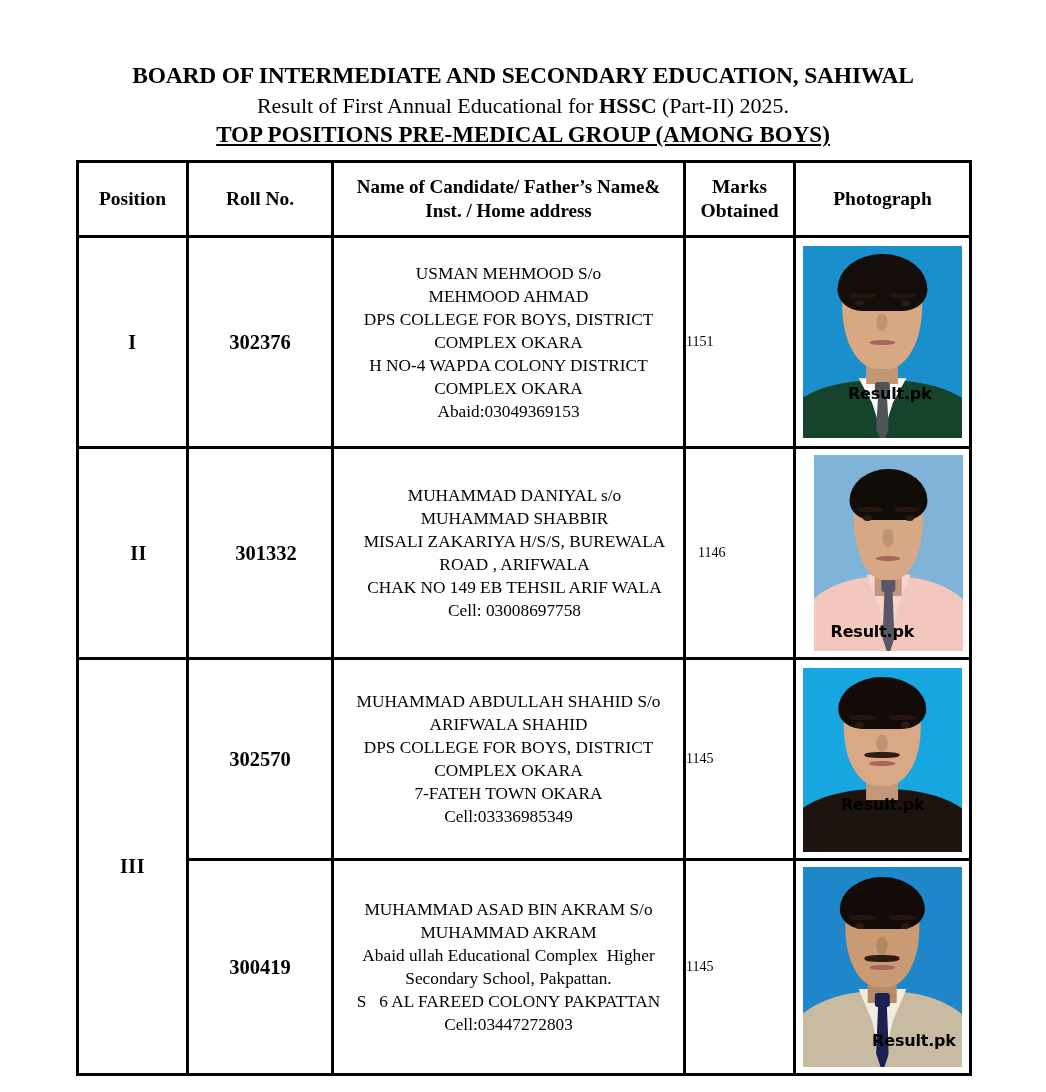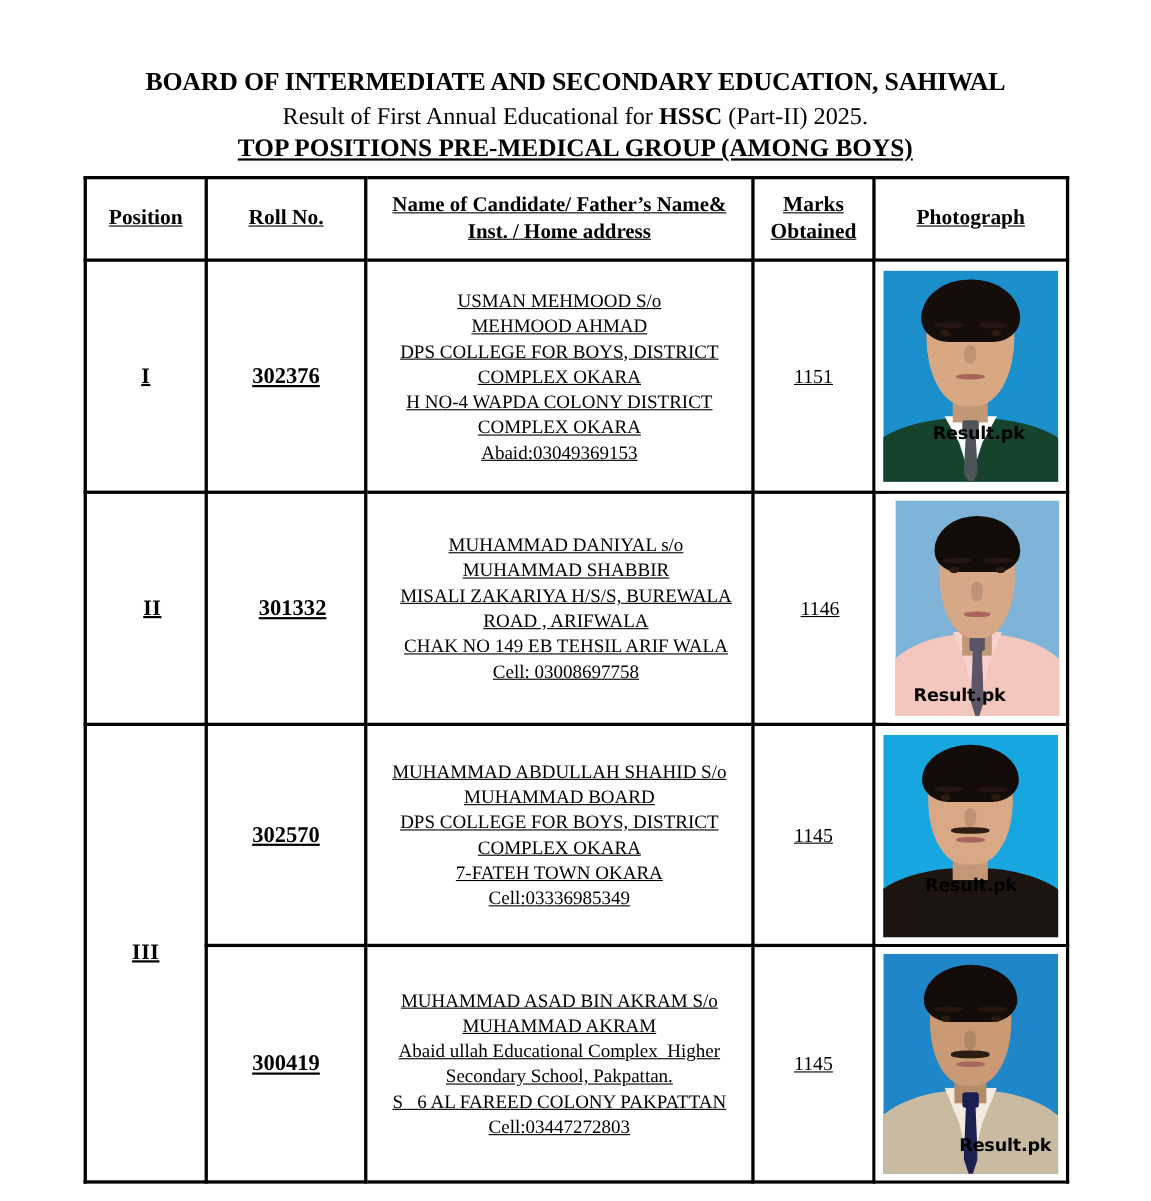--- a/index.html
+++ b/index.html
@@ -57,21 +57,20 @@
     position: absolute;
     left: 76px;
     top: 160px;
     width: 896px;
   }
   table.result-table {
     border-collapse: collapse;
     width: 896px;
     table-layout: fixed;
     border: 3px solid #14b8a6;
-    text-decoration: underline;
   }
   table.result-table td,
   table.result-table th {
     border: 3px solid #000;
     padding: 0;
     vertical-align: middle;
     background: #ffffff;
   }
   
   col.c-position   { width: 110px; }
@@ -108,22 +107,22 @@
   }
   td.cell-name {
     text-align: center;
     font-size: 17.3px;
     line-height: 1.33;
     padding: 6px 6px 6px 6px;
     vertical-align: top;
   }
   td.cell-name .nm-line { display: block; white-space: pre; }
   td.cell-marks {
-    text-align: center;
-    font-size: 18px;
+    text-align: left;
+    font-size: 14px;
     padding-top: 8px;
   }
   td.cell-photo {
     padding: 0;
     vertical-align: top;
     margin-top: 40px;
   }
 
   
   tr.row-1 td { height: 208px; }
@@ -334,21 +333,21 @@
                 <div class="watermark" style="left: 14%; top: 83%;">Result.pk</div>
               </div>
           </td>
         </tr>
 
         <tr class="row-3">
           <td class="cell-position" rowspan="2">III</td>
           <td class="cell-roll">302570</td>
           <td class="cell-name">
               <span class="nm-line">MUHAMMAD ABDULLAH SHAHID S/o</span>
-              <span class="nm-line">MUHAMMAD BOARD</span>
+              <span class="nm-line">ARIFWALA SHAHID</span>
               <span class="nm-line">DPS COLLEGE FOR BOYS, DISTRICT</span>
               <span class="nm-line">COMPLEX OKARA</span>
               <span class="nm-line">7-FATEH TOWN OKARA</span>
               <span class="nm-line">Cell:03336985349</span>
             </td>
           <td class="cell-marks">1145</td>
           <td class="cell-photo">
             <div class="photo">
                 <div class="photo-inner" style="left: 4%; top: 4%; width: 92%; height: 93%;">
                   <div class="ph-bg" style="background: rgb(24, 166, 224);"></div>

